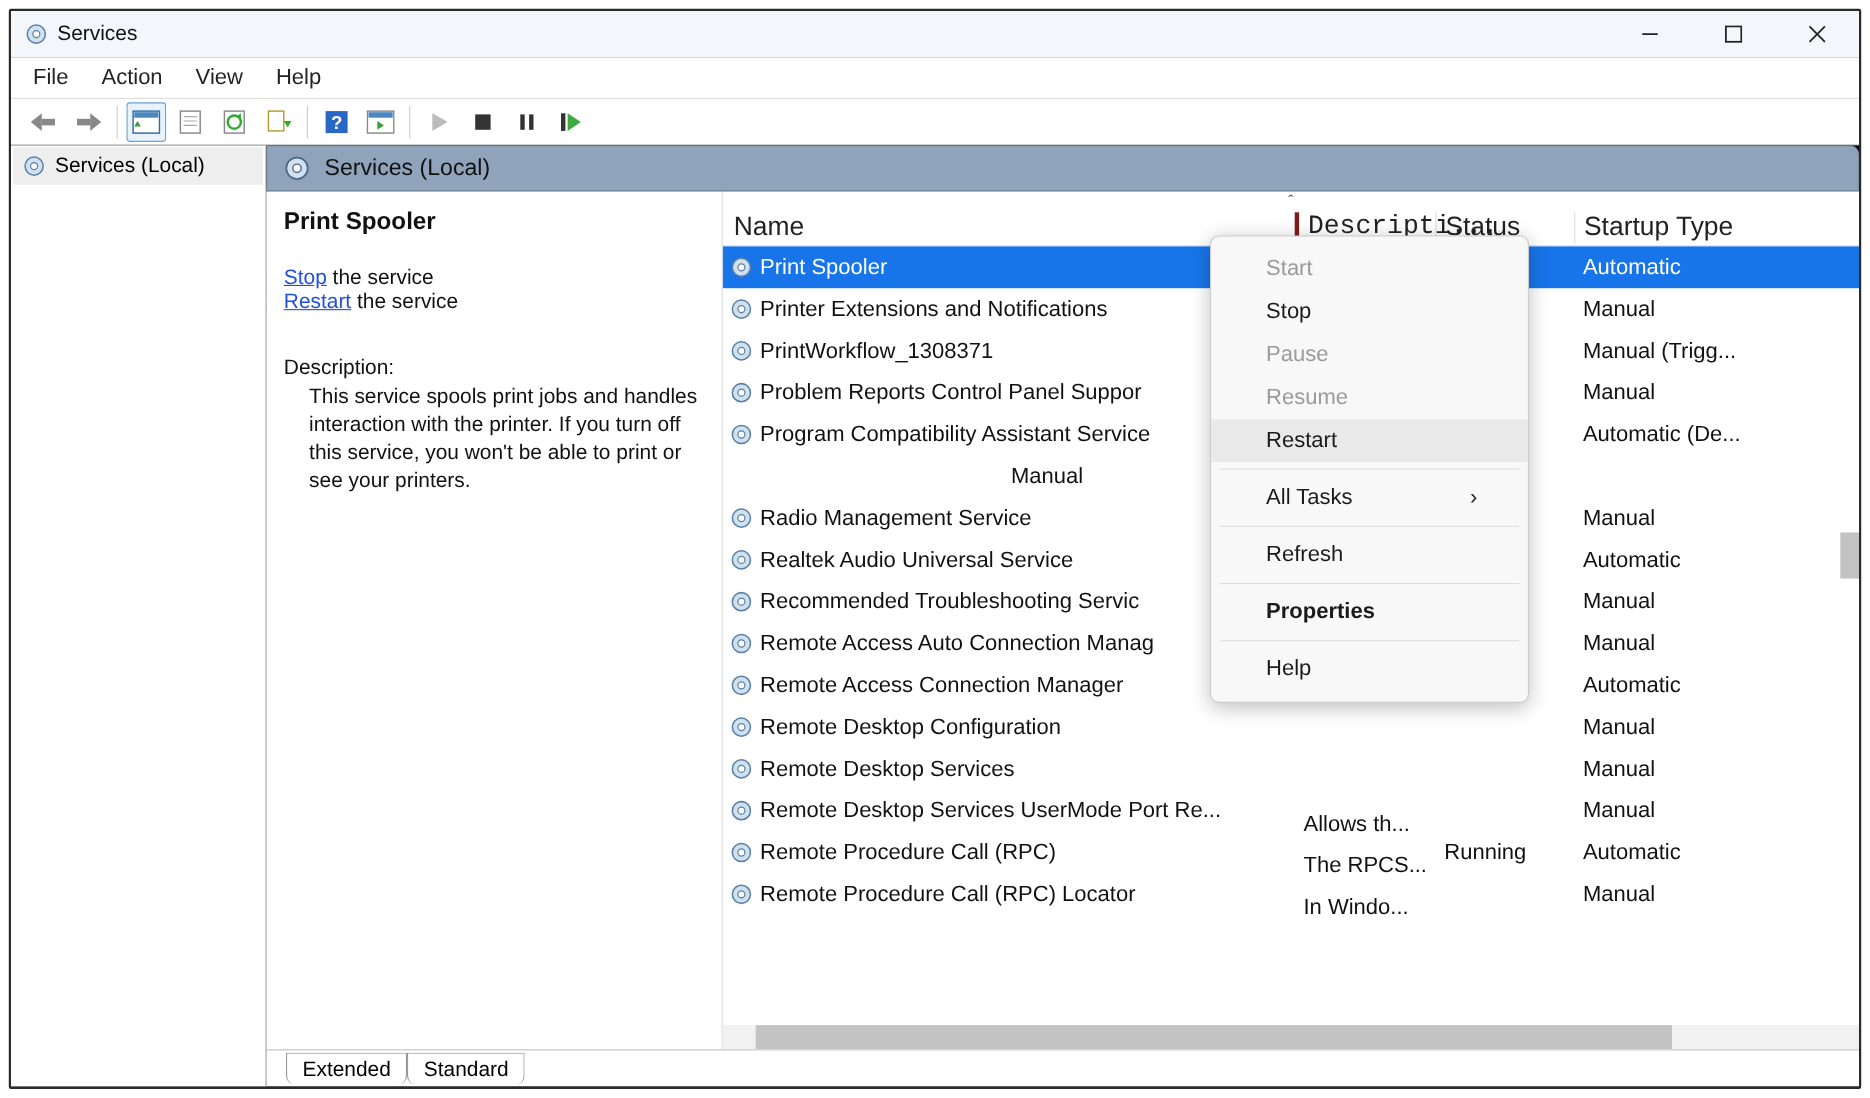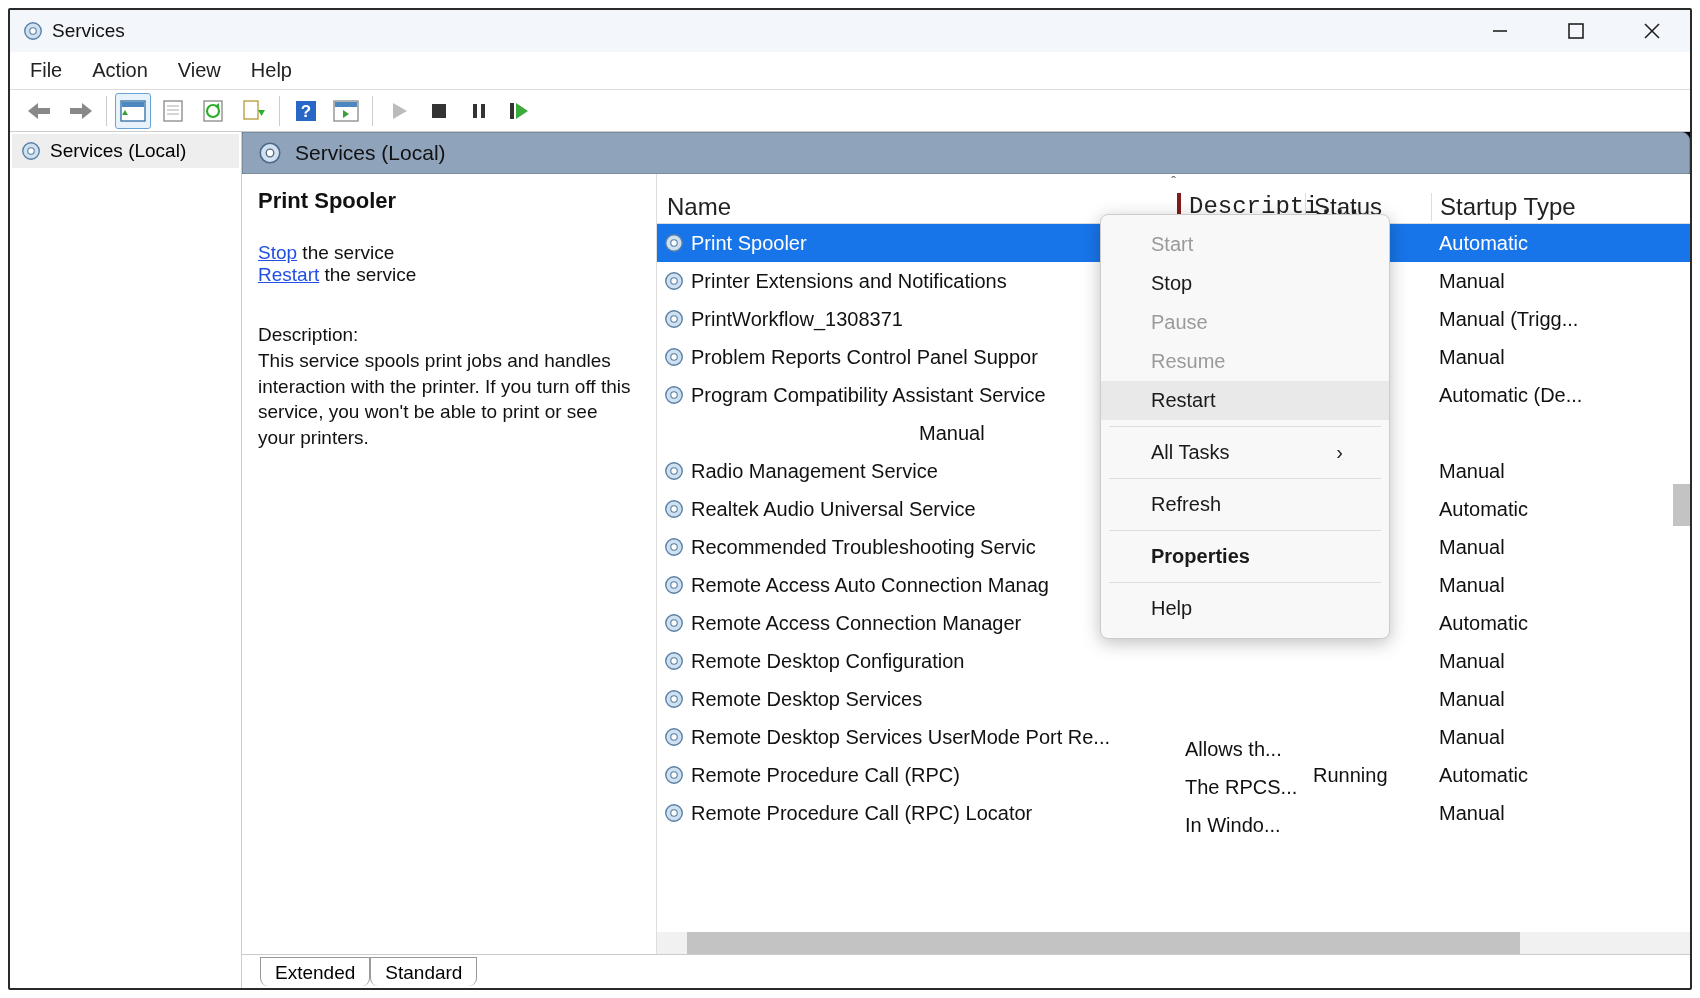--- a/index.html
+++ b/index.html
@@ -27,21 +27,21 @@
 .right-pane { flex:1; display:flex; flex-direction:column; overflow:hidden;}
 
 .pane-hdr { background:#8fa3ba; height:42px; display:flex; align-items:center; gap:12px; padding:0 14px; border:1px solid #7a8da0; border-radius:0 8px 0 0;}
 .pane-hdr-label { font-size:21px; color:#111;}
 
 .main-area { flex:1; display:flex; background:#fff; overflow:hidden; position:relative;}
 .detail { width:415px; padding:14px 16px; border-right:1px solid #ddd; font-size:19px; color:#111;}
 .detail-title { font-weight:700; font-size:22px; margin-bottom:28px;}
 .link { color:#204fe2; text-decoration:underline; cursor:pointer;}
 .desc-heading { margin-top:38px;}
-.desc-body { margin-top:2px; max-width:380px; line-height:1.35;}
+.desc-body { margin-top:2px; max-width:380px; line-height:1.35;margin-left:23px;}
 
 .list { flex:1; overflow:auto; position:relative;}
 .caret-row { height:16px; text-align:center; color:#555; font-size:14px;}
 .cols { display:flex; align-items:center; height:34px; border-bottom:1px solid #ddd; font-size:24px; color:#222;}
 .col-name { width:520px; padding-left:10px;}
 .col-desc { width:128px; border-left:4px solid #7f1d1d; padding-left:8px;font-family:Liberation Mono, monospace;}
 .col-status { width:126px; border-left:1px solid #ddd; padding-left:8px;}
 .col-startup { flex:1; border-left:1px solid #ddd; padding-left:8px;}
 .row { display:flex; align-items:center; height:38px; font-size:20px; color:#111;}
 .row.sel { background:#1875e9; color:#fff;}

